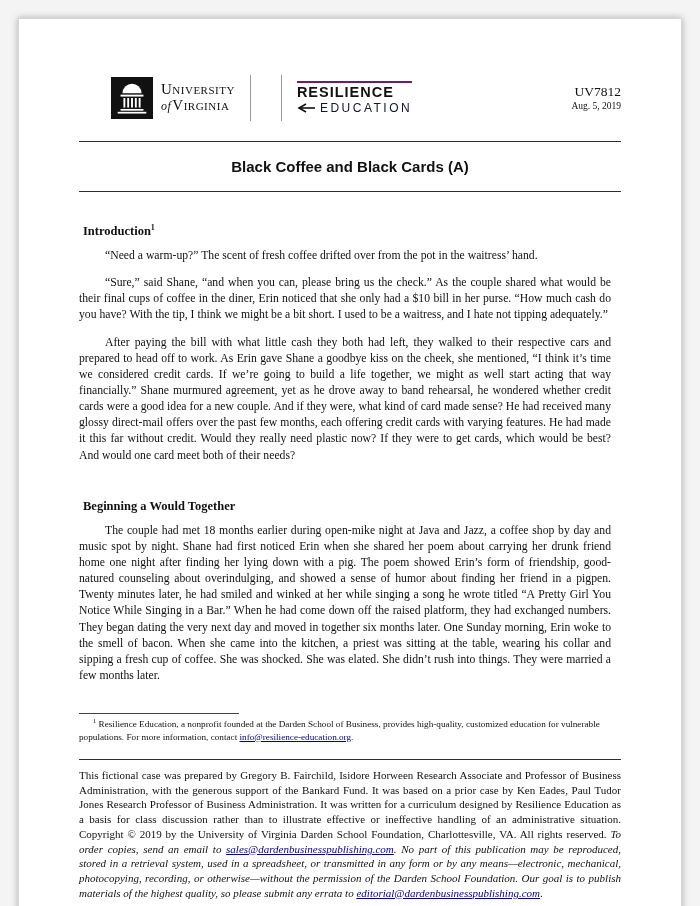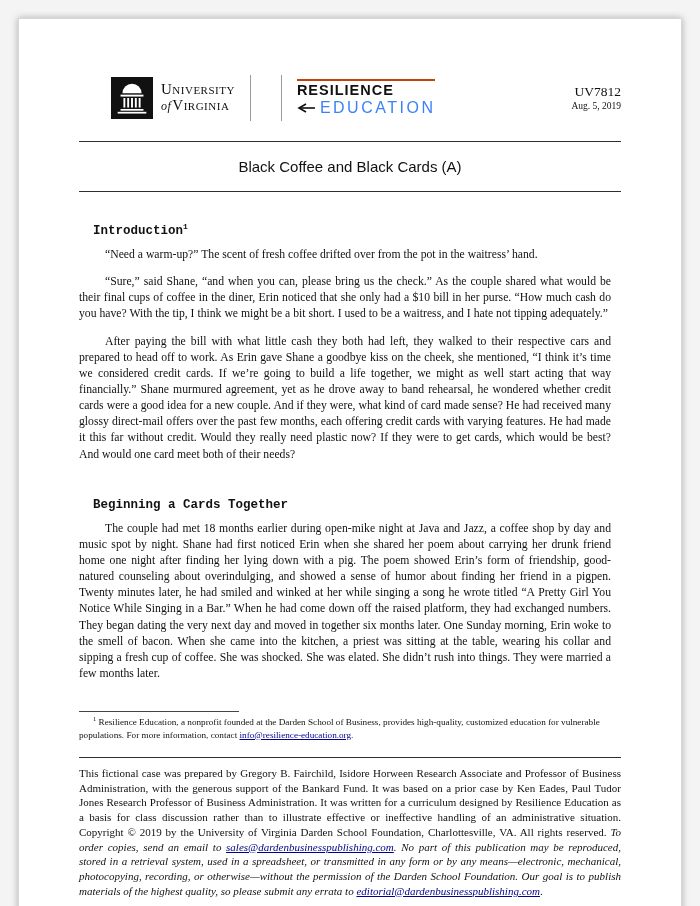--- a/index.html
+++ b/index.html
@@ -21,43 +21,43 @@
 
   
   .masthead { display: flex; align-items: center; }
   .uva-block { display: flex; align-items: center; gap: 8px; padding-left: 32px; }
   .uva-icon svg { width: 42px; height: 42px; display: block; }
   .uva-word { font-variant: small-caps; line-height: 1.05; font-size: 15px; letter-spacing: .5px; }
   .uva-word .of { font-style: italic; font-variant: normal; font-size: 12px; margin-right: 1px; }
   .vdiv { width: 1px; height: 46px; background: #9a9a9a; margin: 0 15px; }
   .darden-wordmark { font-size: 23px; letter-spacing: 2px; line-height: 1; }
   .darden-tagline { font-size: 11.5px; margin-top: 2px; }
-  .res-block { border-top: 2px solid #c2410c; padding-top: 2px; font-family: "Liberation Sans", sans-serif; }
+  .res-block { border-top: 2px solid #701a75; padding-top: 2px; font-family: "Liberation Sans", sans-serif; }
   .res-top { font-weight: 800; font-size: 14.5px; letter-spacing: 1px; line-height: 1.1; }
   .res-bottom { display: flex; align-items: center; gap: 5px; margin-top: 1px; }
   .res-bottom svg { width: 18px; height: 10px; display: block; }
-  .res-edu { font-size: 16px; letter-spacing: 2.5px; color: #3b82f6; }
+  .res-edu { font-size: 12px; letter-spacing: 2.5px; color: #0f172a; }
   .doc-meta { margin-left: auto; text-align: right; line-height: 1.25; }
   .doc-id { font-size: 13.5px; }
   .doc-date { font-size: 9.5px; }
 
   
   .rule { border: 0; border-top: 1px solid var(--rule); margin: 0; }
   .header-rule { margin-top: 20px; }
   .page-title {
     font-family: "Liberation Sans", sans-serif;
-    font-weight: normal; font-size: 15px; text-align: center;
+    font-weight: bold; font-size: 15px; text-align: center;
     margin: 16px 0;
   }
 
   
   .section-heading {
-    font-family: Liberation Mono, monospace;
+    font-family: Liberation Serif, serif;
     font-weight: bold; font-size: 12.5px;
-    margin: 24px 0 9px 14px;
+    margin: 24px 0 9px 4px;
   }
   .section-heading.first { margin-top: 32px; }
   .body-para {
     font-size: 11.7px; line-height: 1.38;
     text-align: justify; text-indent: 26px;
     margin: 0 10px 11px 0;
   }
   sup.fnref { font-size: 8px; vertical-align: super; line-height: 0; }
 
   
@@ -128,21 +128,21 @@
   <div class="page-title">Black Coffee and Black Cards (A)</div>
   <hr class="rule">
 
   <div class="section-heading first">
     <span>Introduction</span><sup class="fnref">1</sup>
   </div>
   <p class="body-para">“Need a warm-up?” The scent of fresh coffee drifted over from the pot in the waitress’ hand.</p>
   <p class="body-para">“Sure,” said Shane, “and when you can, please bring us the check.” As the couple shared what would be their final cups of coffee in the diner, Erin noticed that she only had a $10 bill in her purse. “How much cash do you have? With the tip, I think we might be a bit short. I used to be a waitress, and I hate not tipping adequately.”</p>
   <p class="body-para">After paying the bill with what little cash they both had left, they walked to their respective cars and prepared to head off to work. As Erin gave Shane a goodbye kiss on the cheek, she mentioned, “I think it’s time we considered credit cards. If we’re going to build a life together, we might as well start acting that way financially.” Shane murmured agreement, yet as he drove away to band rehearsal, he wondered whether credit cards were a good idea for a new couple. And if they were, what kind of card made sense? He had received many glossy direct-mail offers over the past few months, each offering credit cards with varying features. He had made it this far without credit. Would they really need plastic now? If they were to get cards, which would be best? And would one card meet both of their needs?</p>
 
-  <div class="section-heading">Beginning a Cards Together</div>
+  <div class="section-heading">Beginning a Would Together</div>
   <p class="body-para">The couple had met 18 months earlier during open-mike night at Java and Jazz, a coffee shop by day and music spot by night. Shane had first noticed Erin when she shared her poem about carrying her drunk friend home one night after finding her lying down with a pig. The poem showed Erin’s form of friendship, good-natured counseling about overindulging, and showed a sense of humor about finding her friend in a pigpen. Twenty minutes later, he had smiled and winked at her while singing a song he wrote titled “A Pretty Girl You Notice While Singing in a Bar.” When he had come down off the raised platform, they had exchanged numbers. They began dating the very next day and moved in together six months later. One Sunday morning, Erin woke to the smell of bacon. When she came into the kitchen, a priest was sitting at the table, wearing his collar and sipping a fresh cup of coffee. She was shocked. She was elated. She didn’t rush into things. They were married a few months later.</p>
 
   <div class="footnote-block">
     <hr class="fn-rule">
     <p class="footnote-text">
       <sup>1</sup><span> Resilience Education, a nonprofit founded at the Darden School of Business, provides high-quality, customized education for vulnerable populations. For more information, contact </span><a>info@resilience-education.org</a><span>.</span>
     </p>
 
     <hr class="rule footer-rule">
     <p class="footer-text">

